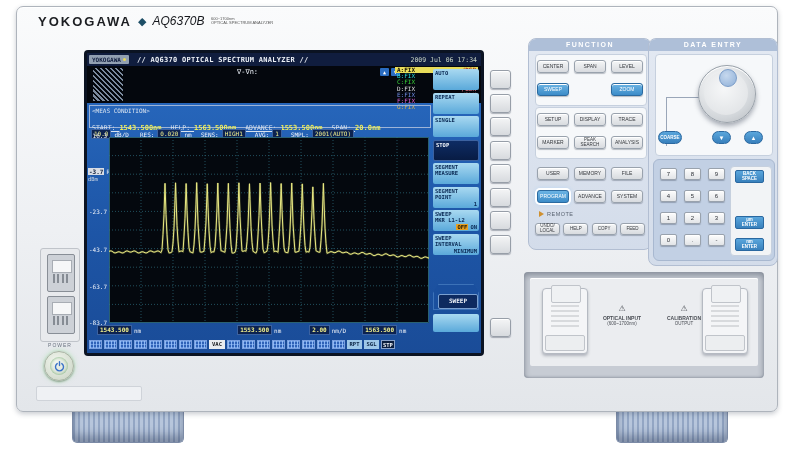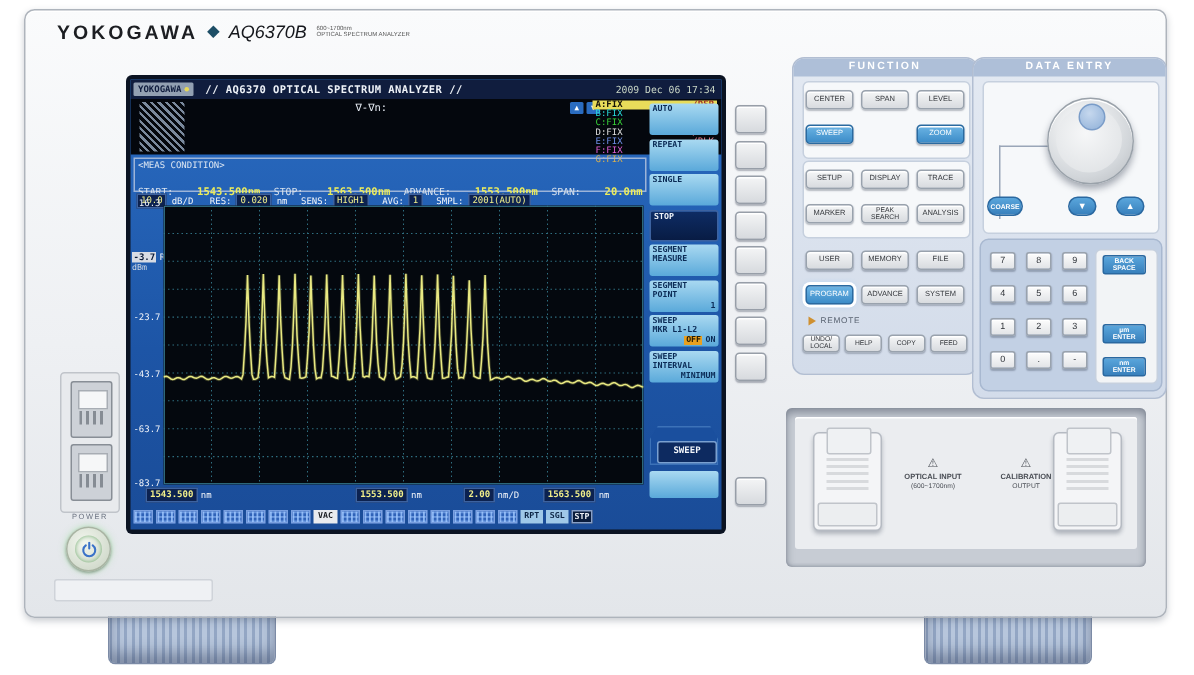--- a/index.html
+++ b/index.html
@@ -37,22 +37,22 @@
   .scrollers{position:absolute;left:293px;top:2px;display:flex;gap:2px;}
   .scroller{width:9px;height:8px;background:#2a6cc0;color:#fff;font-size:5px;line-height:8px;text-align:center;border-radius:1px;}
   .trace-table{position:absolute;left:308px;top:1px;width:83px;height:44px;display:flex;flex-direction:column;}
   .trow{display:flex;justify-content:space-between;font-size:6px;line-height:6.2px;padding:0 2px;}
   .trow .tmode{color:#ef8090;}
   .trow.act{background:#e8dc5a;color:#151208;font-weight:bold;}
   .trow.act .tmode{color:#a03028;}
   .meas{position:absolute;left:2px;top:52px;width:340px;height:21px;border:1px solid #9db4d8;}
   .meas-title{position:absolute;left:2px;top:1px;color:#dce6f2;font-size:6px;}
   .meas-values{position:absolute;left:2px;top:9px;display:flex;gap:9px;white-space:nowrap;}
-  .mlabel{color:#d8e2ee;font-size:6.5px;}
-  .mvalue{color:#ecec5c;font-size:7px;font-weight:bold;margin-left:12px;}
+  .mlabel{color:#d8e2ee;font-size:6.5px;text-decoration:underline;}
+  .mvalue{color:#ecec5c;font-size:7px;font-weight:bold;}
   .settings{position:absolute;left:4px;top:76px;width:338px;display:flex;align-items:center;gap:3px;white-space:nowrap;}
   .slabel{color:#f2f5fa;font-size:6px;}
   .sval{background:#0c2250;border:1px solid #3c62a0;color:#f0ee8a;font-size:6px;padding:0 2px;line-height:8px;}
   
   .ymargin-label{position:absolute;width:20px;text-align:right;color:#eef2f8;font-size:6px;}
   .ref-group{position:absolute;left:1px;top:115px;width:40px;color:#eef2f8;font-size:6px;}
   .ref-box{display:inline-block;background:#d8dce4;color:#0a1a38;padding:0 1px;font-weight:bold;}
   .ref-lab{display:inline-block;margin-left:2px;}
   .ref-unit{display:block;font-size:5.5px;color:#cfd8e4;margin-top:1px;}
   #graph{position:absolute;left:22px;top:84px;width:320px;height:186px;background:#04080e;}
@@ -185,21 +185,21 @@
   </div>
 
   <div class="bezel">
     <div class="lcd">
       <div class="lcd-header">
         <span class="vendor-tag">
           <span>YOKOGAWA</span>
           <span class="vendor-dot"></span>
         </span>
         <span class="lcd-title">// AQ6370 OPTICAL SPECTRUM ANALYZER //</span>
-        <span class="lcd-dt">2009 Dec 06 17:34</span>
+        <span class="lcd-dt">2009 Jul 06 17:34</span>
       </div>
 
       <div class="lcd-upper">
         <div class="dither"></div>
         <div class="marker-readout">∇-∇n:</div>
         <div class="scrollers">
           <div class="scroller">▲</div>
           <div class="scroller">▼</div>
         </div>
         <div class="trace-table" id="trace-table">
@@ -231,21 +231,21 @@
               <span class="tname" style="color: rgb(216, 176, 80);">G:FIX</span>
               <span class="tmode">/BLK</span>
             </div>
           </div>
       </div>
 
       <div class="meas">
         <div class="meas-title">&lt;MEAS CONDITION&gt;</div>
         <div class="meas-values" id="meas-values">
             <span><span class="mlabel">START: </span><span class="mvalue">1543.500nm</span></span>
-            <span><span class="mlabel">STOP: </span><span class="mvalue">1563.500nm</span></span>
+            <span><span class="mlabel">HELP: </span><span class="mvalue">1563.500nm</span></span>
             <span><span class="mlabel">ADVANCE: </span><span class="mvalue">1553.500nm</span></span>
             <span><span class="mlabel">SPAN: </span><span class="mvalue">20.0nm</span></span>
           </div>
       </div>
 
       <div class="settings">
         <span class="sval">10.0</span>
         <span class="slabel">dB/D</span>
         <span class="slabel" style="margin-left:8px">RES:</span>
         <span class="sval">0.020</span>

